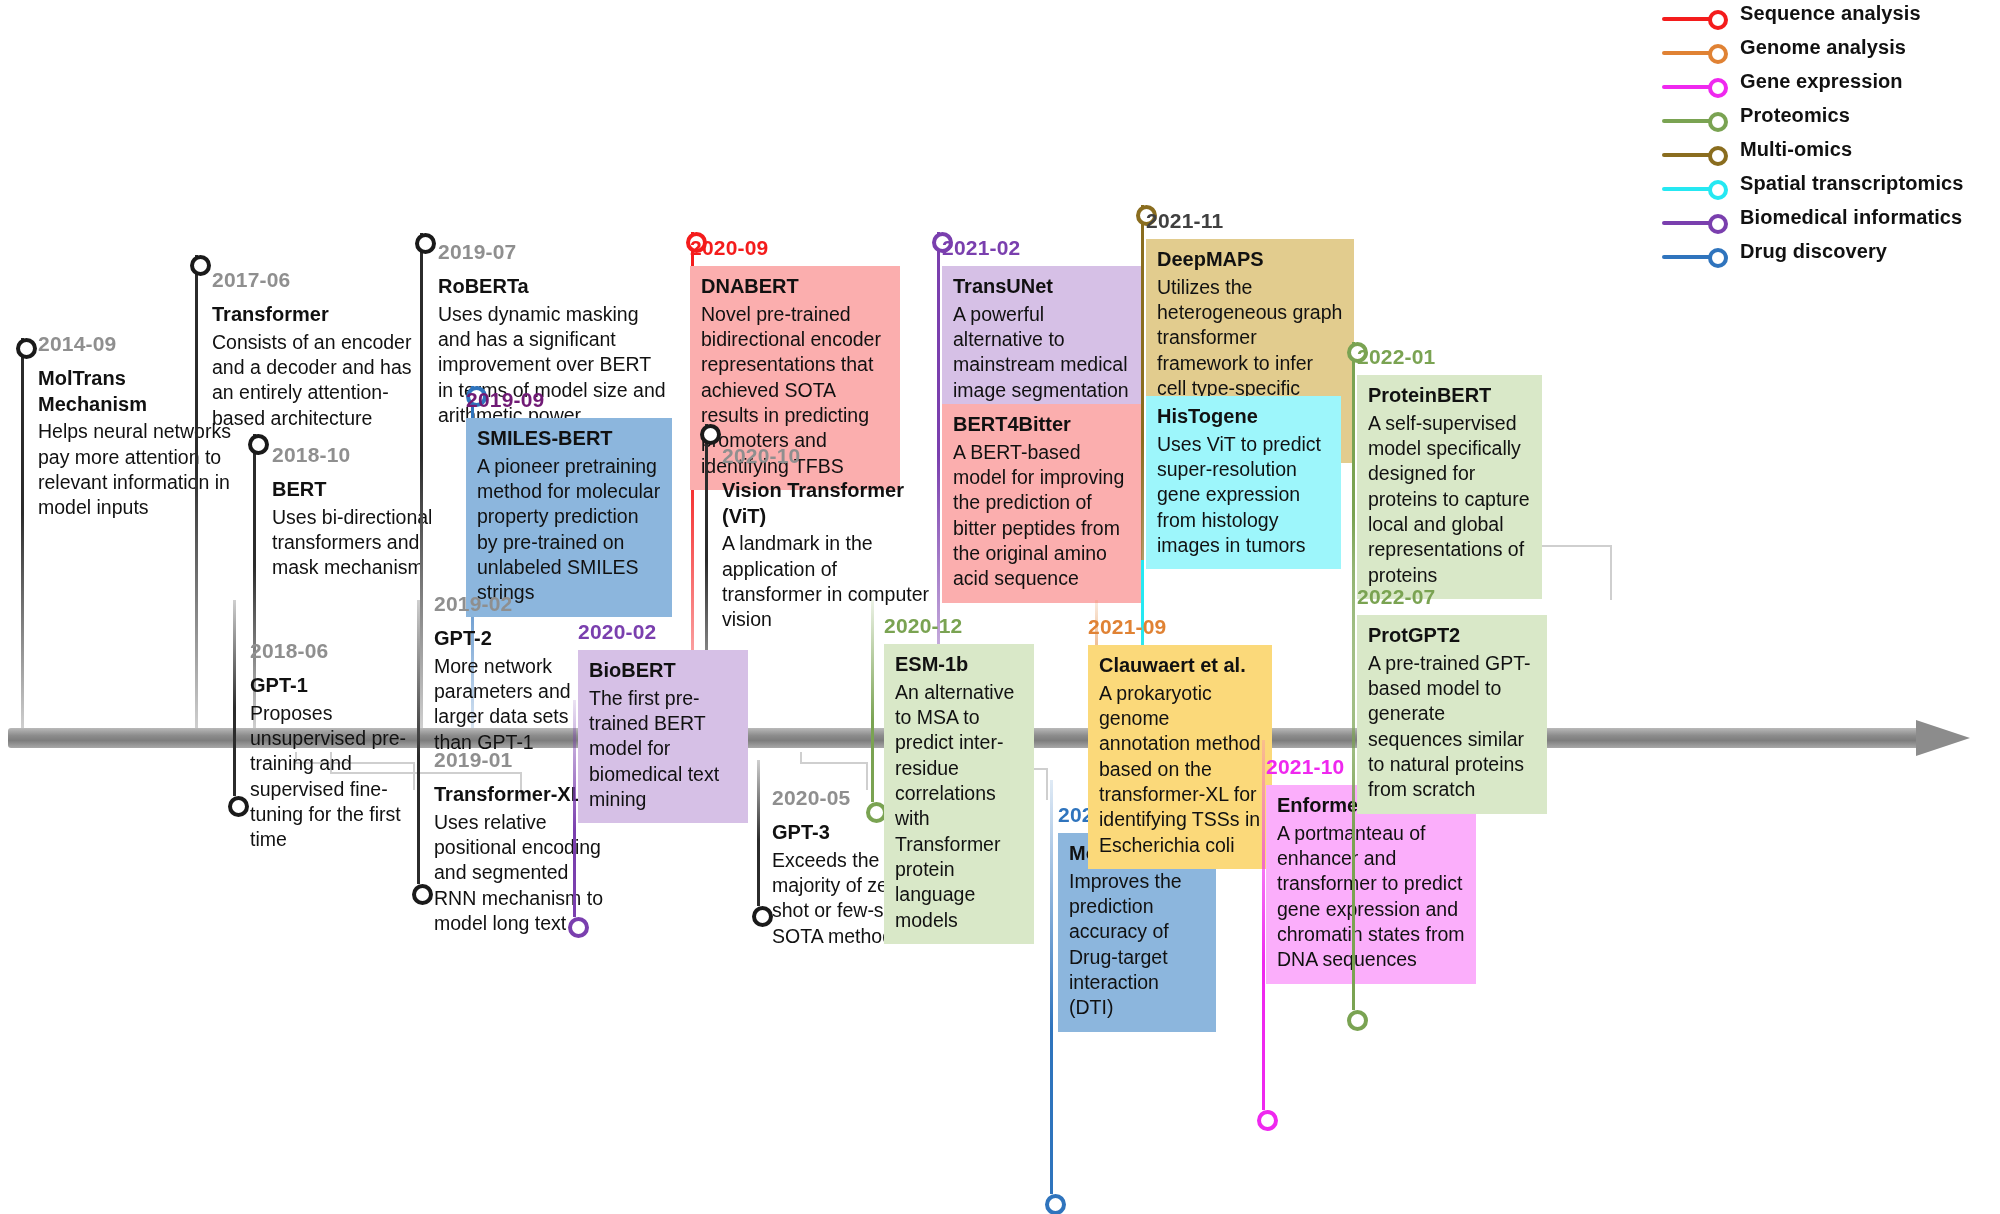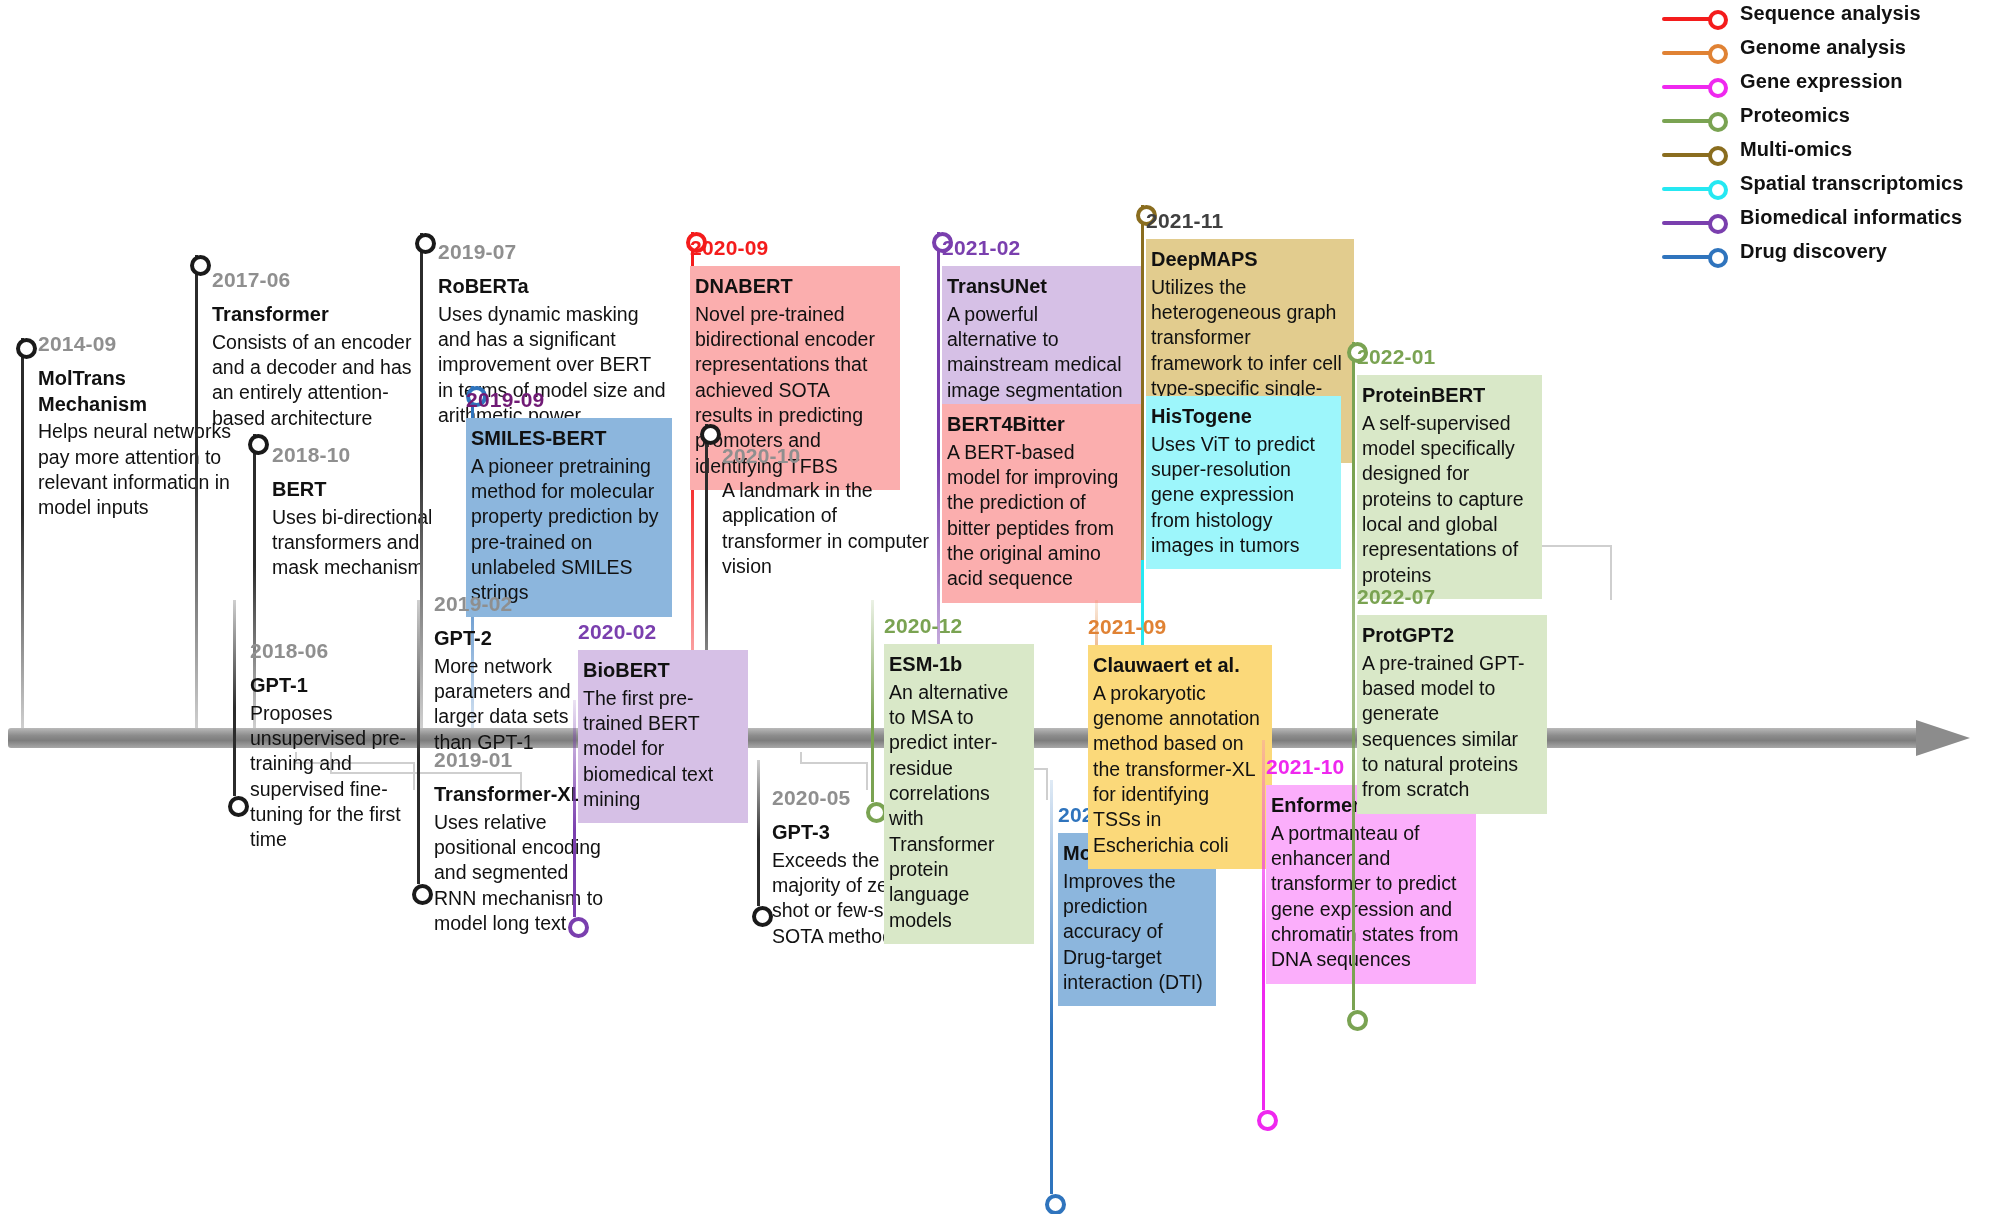--- a/index.html
+++ b/index.html
@@ -23,21 +23,21 @@
   .axis{position:absolute;left:8px;top:724px;width:1962px;height:28px;}
   .axis-bar{position:absolute;left:0;top:4px;width:1918px;height:20px;
      background:linear-gradient(180deg,#b9b9b9 0%,#8c8c8c 38%,#7d7d7d 62%,#a8a8a8 100%);
      border-radius:3px 0 0 3px;}
   .axis-head{position:absolute;left:1908px;top:-4px;width:0;height:0;
      border-top:18px solid transparent;border-bottom:18px solid transparent;
      border-left:54px solid #8c8c8c;}
   .stem{position:absolute;width:3px;}
   .knob{position:absolute;width:13px;height:13px;border-radius:50%;background:#fff;box-sizing:content-box;}
   .date{position:absolute;font-size:21px;font-weight:bold;white-space:nowrap;letter-spacing:.2px;}
-  .card{position:absolute;box-sizing:border-box;padding:8px 11px 11px 5px;}
+  .card{position:absolute;box-sizing:border-box;padding:8px 11px 11px 11px;}
   .card.plain{padding-left:0;padding-right:0;padding-top:4px;}
   .ttl{font-size:20px;font-weight:bold;color:#111;line-height:1.28;margin:0 0 2px 0;}
   .desc{font-size:19.5px;color:#111;line-height:1.30;margin:0;}
   .connector{position:absolute;}
   .connector .seg{position:absolute;background:#cfcfcf;}
 </style>
 </head>
 <body>
 
 <div id="stage">
@@ -167,20 +167,21 @@
       <div class="knob" style="left: 686px; top: 232px; border: 4px solid rgb(244, 28, 28);"></div>
       <div class="date" style="left: 690px; top: 236px; color: rgb(244, 28, 28);">2020-09</div>
       <div class="card" style="left: 690px; width: 210px; top: 266px; background: rgb(251, 174, 174);">
         <div class="ttl">DNABERT</div>
         <div class="desc">Novel pre-trained bidirectional encoder representations that achieved SOTA results in predicting promoters and identifying TFBS</div>
       </div>
       <div class="stem" style="left: 705px; top: 424px; height: 304px; background: linear-gradient(rgb(43, 43, 43) 0%, rgb(43, 43, 43) 45%, rgb(207, 207, 207) 100%);"></div>
       <div class="knob" style="left: 700px; top: 424px; border: 4px solid rgb(26, 26, 26);"></div>
       <div class="date" style="left: 722px; top: 444px; color: rgb(143, 143, 143);">2020-10</div>
       <div class="card plain" style="left: 722px; width: 220px; top: 474px;">
+        <div class="ttl">Vision Transformer (ViT)</div>
         <div class="desc">A landmark in the application of transformer in computer vision</div>
       </div>
       <div class="stem" style="left: 937px; top: 232px; height: 496px; background: linear-gradient(rgb(122, 63, 174) 0%, rgb(122, 63, 174) 45%, rgba(122, 63, 174, 0.2) 100%);"></div>
       <div class="knob" style="left: 932px; top: 232px; border: 4px solid rgb(122, 63, 174);"></div>
       <div class="date" style="left: 942px; top: 236px; color: rgb(122, 63, 174);">2021-02</div>
       <div class="card" style="left: 942px; width: 200px; top: 266px; background: rgb(214, 192, 230);">
         <div class="ttl">TransUNet</div>
         <div class="desc">A powerful alternative to mainstream medical image segmentation methods that combined transformer and U-Net</div>
       </div>
       <div class="card" style="left: 942px; width: 200px; top: 404px; background: rgb(251, 174, 174);">

